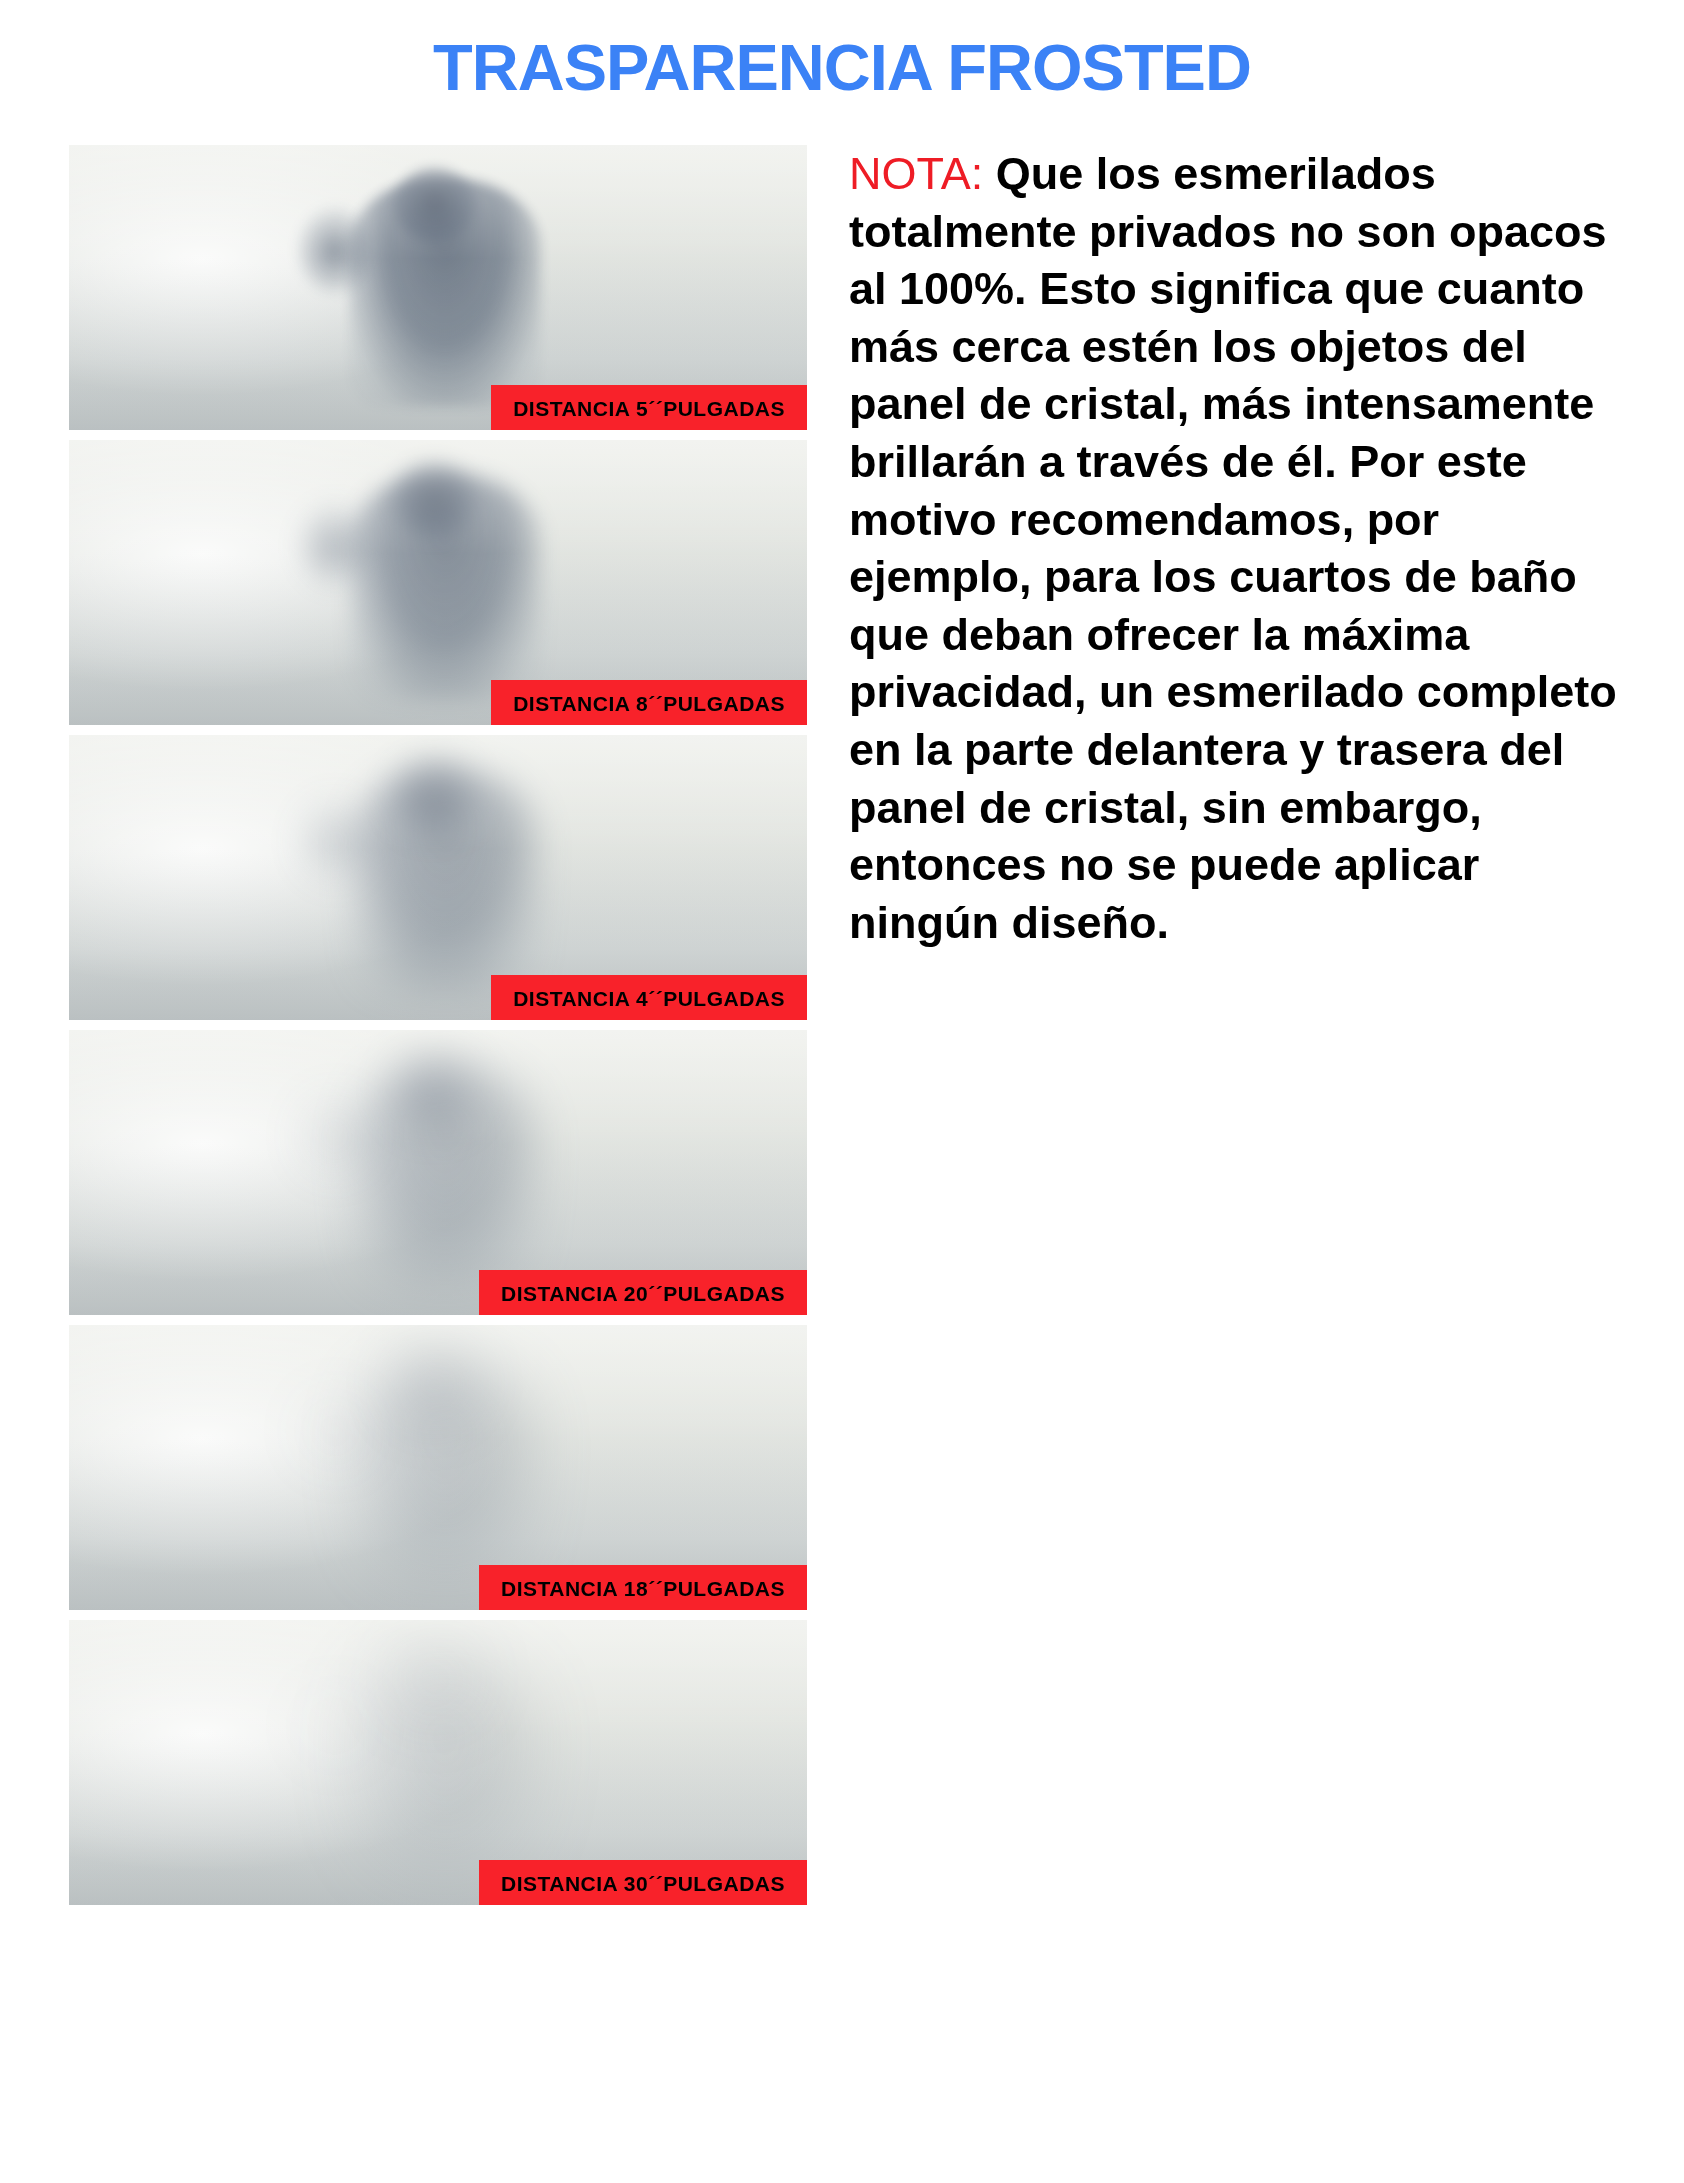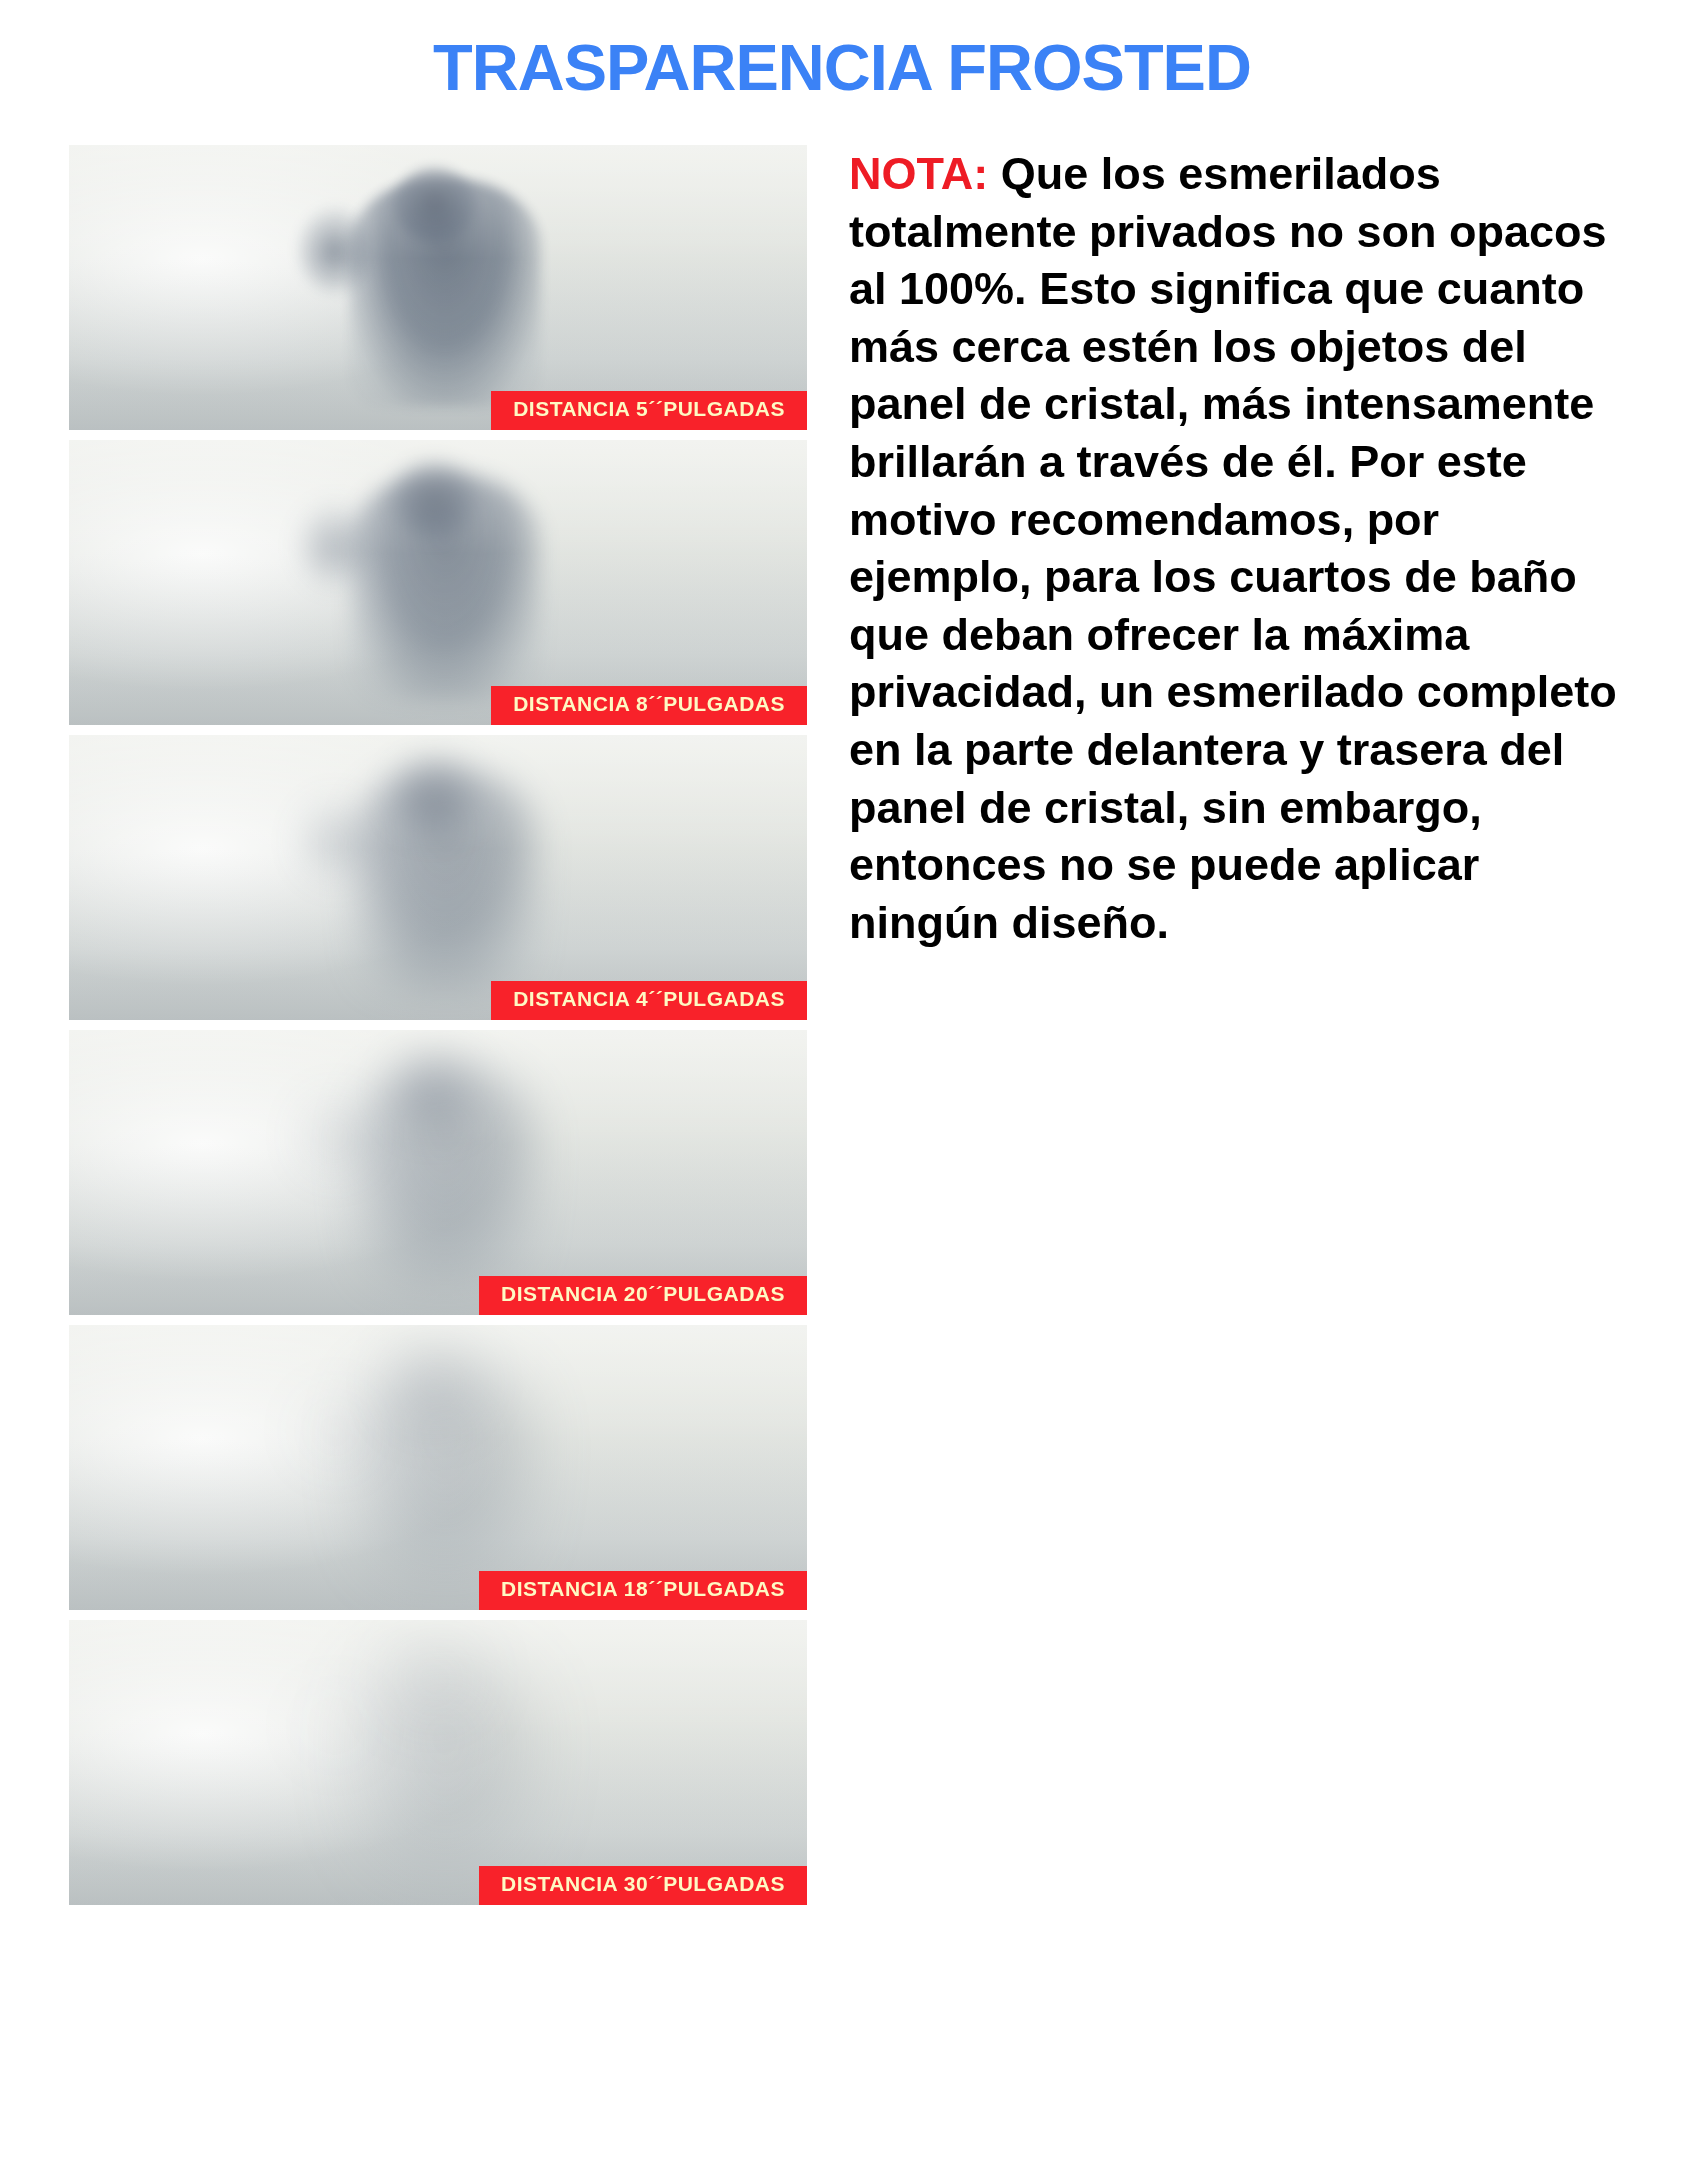--- a/index.html
+++ b/index.html
@@ -131,25 +131,25 @@
 
   .b6 .figure { filter: blur(38px); opacity: 0.22; }
   .b6 .head   { filter: blur(38px); opacity: 0.2; }
   .b6 .arm    { filter: blur(40px); opacity: 0.1; }
 
   .distance-label {
     position: absolute;
     right: 0;
     bottom: 0;
     background: #f8222a;
-    color: #fef9c3;
+    color: #000000;
     font-size: 21px;
     font-weight: bold;
     letter-spacing: 0.5px;
-    padding: 6px 22px 9px 22px;
+    padding: 12px 22px 9px 22px;
     white-space: nowrap;
     font-family: "Liberation Sans", sans-serif;
   }
 
   .note {
     flex: 1 1 auto;
     padding-left: 42px;
     padding-top: 30px;
     box-sizing: border-box;
   }
@@ -158,21 +158,21 @@
     font-size: 45px;
     line-height: 1.28;
     font-weight: bold;
     color: #000000;
     font-family: "Liberation Sans", sans-serif;
     margin: 0;
   }
 
   .note-label {
     color: #ee1c25;
-    font-weight: bold;
+    font-weight: normal;
   }
 </style>
 </head>
 <body>
 
 <div class="page">
 
   <h1 class="page-title">TRASPARENCIA FROSTED</h1>
 
   <div class="content">

